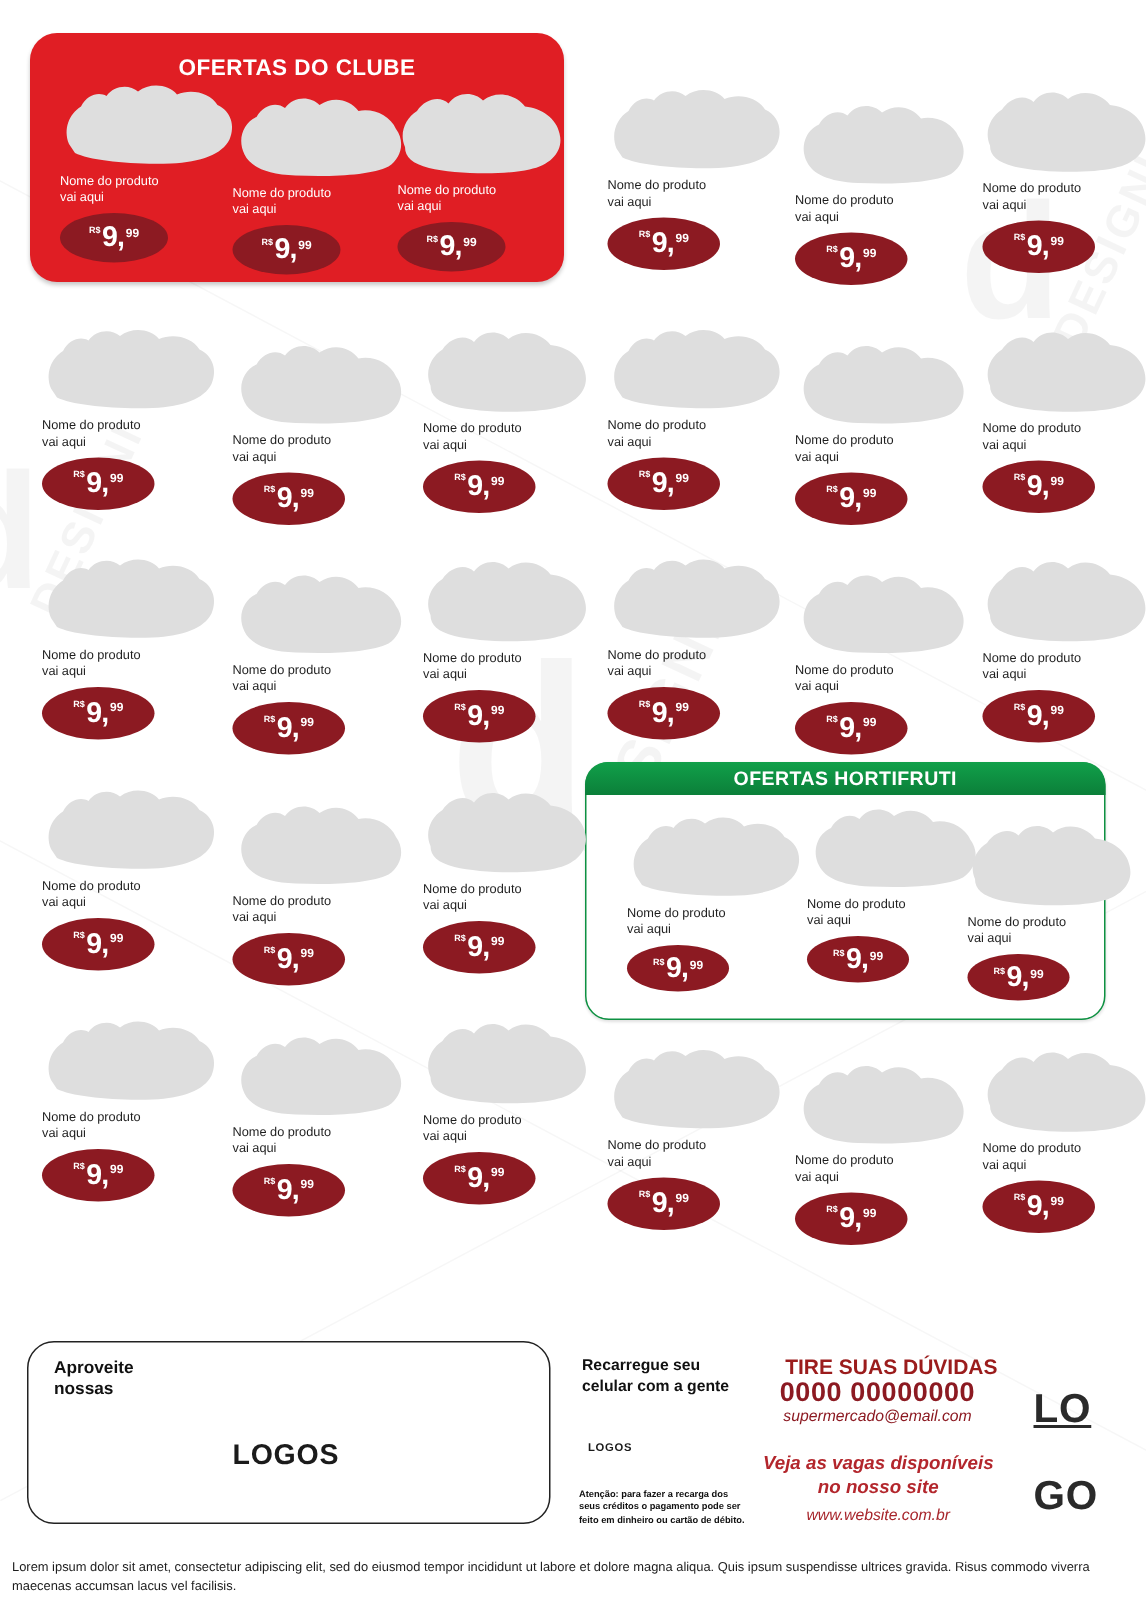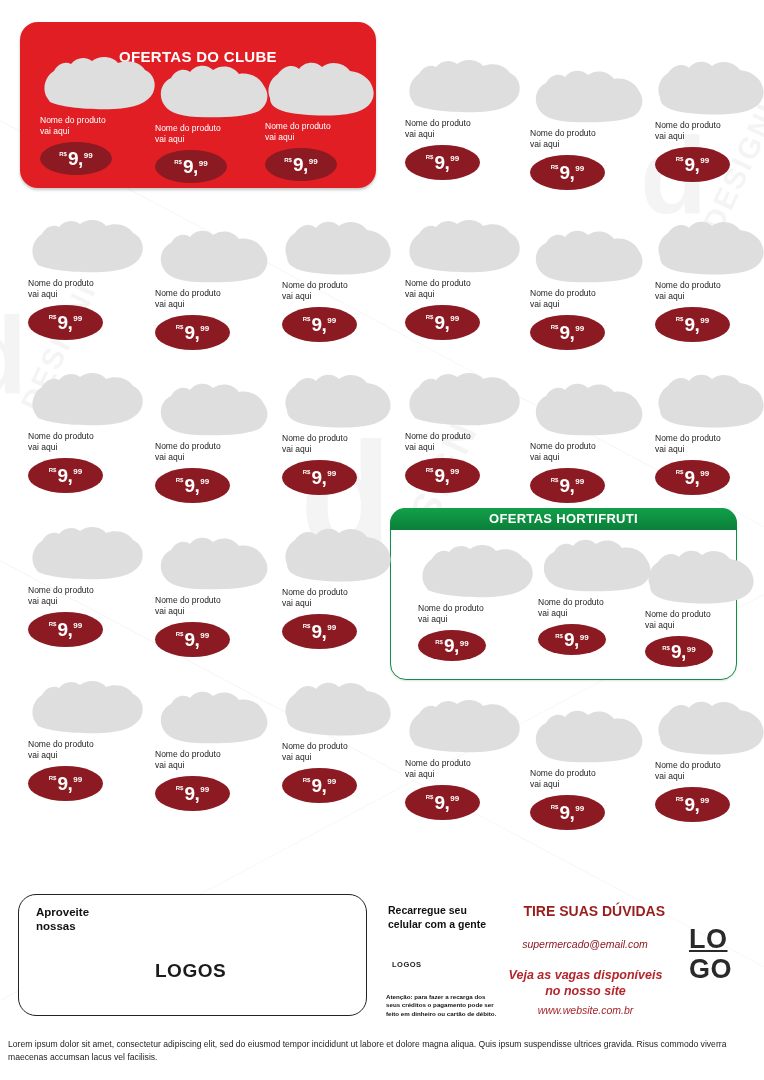--- a/index.html
+++ b/index.html
@@ -32,21 +32,21 @@
         display:flex;align-items:center;justify-content:center;
         color:#fff;font-weight:700;font-family:"Liberation Sans",sans-serif;}
   .cur{font-size:6px;align-self:flex-start;margin-top:9px;margin-right:1px;font-weight:700;}
   .int{font-size:19px;line-height:1;letter-spacing:-0.5px;}
   .cent{font-size:8px;align-self:flex-start;margin-top:9px;margin-left:1px;font-weight:700;}
 
   
   .clubbox{position:absolute;background:#e01e24;border-radius:18px;
            box-shadow:0 2px 3px rgba(0,0,0,0.22);}
   .clubtitle{color:#fff;font-weight:700;text-align:center;font-size:15px;
-             letter-spacing:0.3px;padding-top:26px;
+             letter-spacing:0.3px;padding-top:15px;
              font-family:"Liberation Sans",sans-serif;}
 
   
   .greenbox{position:absolute;background:#ffffff;border:1.4px solid #0e9142;
             border-radius:16px;box-shadow:0 1px 2px rgba(0,0,0,0.12);}
   .greenbar{position:absolute;left:-1px;top:-1px;right:-1px;height:22px;
             background:linear-gradient(#11a04a,#0b7f39);
             border-radius:15px 15px 0 0;
             color:#fff;font-weight:700;font-size:13px;text-align:center;
             line-height:22px;letter-spacing:0.3px;}
@@ -58,21 +58,21 @@
   .f-logos{position:absolute;font-size:19px;font-weight:700;color:#1b1b1b;letter-spacing:0.5px;}
   .f-rec{position:absolute;font-size:10.5px;font-weight:700;color:#111;line-height:1.35;white-space:pre-line;}
   .f-rlogos{position:absolute;font-size:7.5px;font-weight:700;color:#1b1b1b;letter-spacing:0.5px;}
   .f-aten{position:absolute;font-size:6.2px;font-weight:700;color:#111;line-height:1.35;white-space:pre-line;width:135px;}
   .f-duv{position:absolute;font-size:14px;font-weight:700;color:#9b1c1c;text-align:center;}
   .f-fone{position:absolute;font-size:18px;font-weight:700;color:#8c1a22;text-align:center;letter-spacing:0.4px;}
   .f-mail{position:absolute;font-size:10.5px;font-style:italic;color:#8c1a22;text-align:center;}
   .f-vagas{position:absolute;font-size:12.5px;font-weight:700;color:#b3262c;text-align:center;line-height:1.25;white-space:pre-line;font-style:italic;}
   .f-site{position:absolute;font-size:10.5px;font-style:italic;color:#a7252b;text-align:center;}
   .f-logo1{position:absolute;font-size:27px;font-weight:700;color:#2a2a2a;line-height:0.95;letter-spacing:0.5px;}
-  .f-logo2{position:absolute;font-size:27px;font-weight:700;color:#2a2a2a;line-height:0.95;letter-spacing:0.5px;}
+  .f-logo2{position:absolute;font-size:27px;font-weight:700;color:#2a2a2a;line-height:0.95;letter-spacing:0.5px;margin-top:28px;}
   .lorem{position:absolute;font-size:8.6px;line-height:1.5;color:#1d1d1d;width:748px;left:8px;}
 </style>
 </head>
 <body>
 
 <div class="page">
 
   <div class="wm wm-d" style="left:300px;top:420px;">d</div>
   <div class="wm wm-t" style="left:345px;top:470px;transform:rotate(-65deg);">DESIGNI</div>
   <div class="wm wm-d" style="left:-40px;top:300px;font-size:110px;">d</div>
@@ -98,20 +98,21 @@
   <div class="f-logos" style="left:155px;top:960px;">LOGOS</div>
 
   <div class="f-rec" style="left:388px;top:903px;">Recarregue seu
 celular com a gente</div>
   <div class="f-rlogos" style="left:392px;top:960px;">LOGOS</div>
   <div class="f-aten" style="left:386px;top:993px;">Atenção: para fazer a recarga dos
 seus créditos o pagamento pode ser
 feito em dinheiro ou cartão de débito.</div>
 
   <div class="f-duv" style="left:505px;top:903px;width:160px;text-align:right;">TIRE SUAS DÚVIDAS</div>
+  <div class="f-fone" style="left:500px;top:918px;width:170px;">0000 00000000</div>
   <div class="f-mail" style="left:500px;top:938px;width:170px;">supermercado@email.com</div>
   <div class="f-vagas" style="left:498px;top:968px;width:175px;">Veja as vagas disponíveis
 no nosso site</div>
   <div class="f-site" style="left:498px;top:1004px;width:175px;">www.website.com.br</div>
 
   <div class="f-logo1" style="left:689px;top:927px;text-decoration:underline;">LO</div>
   <div class="f-logo2" style="left:689px;top:957px;">GO</div>
 
   <div class="lorem" style="top:1038px;">Lorem ipsum dolor sit amet, consectetur adipiscing elit, sed do eiusmod tempor incididunt ut labore et dolore magna aliqua. Quis ipsum suspendisse ultrices gravida. Risus commodo viverra maecenas accumsan lacus vel facilisis.</div>
 

